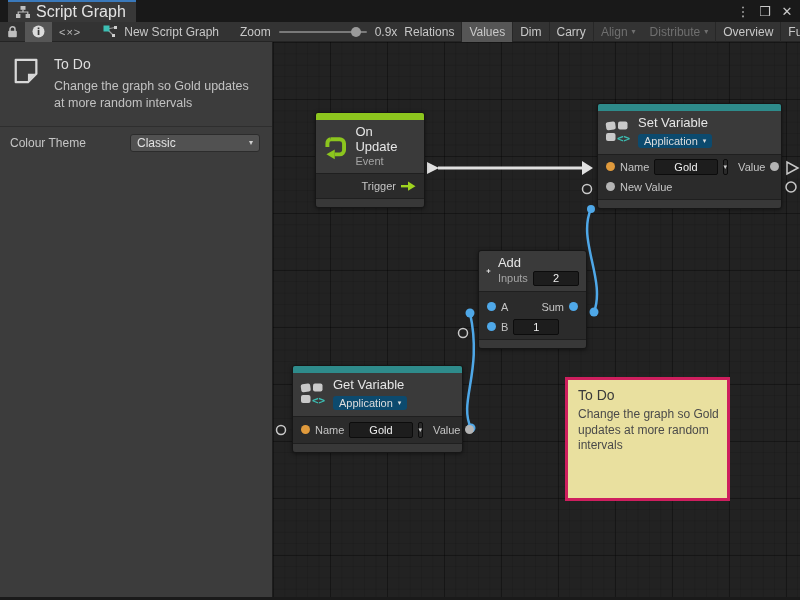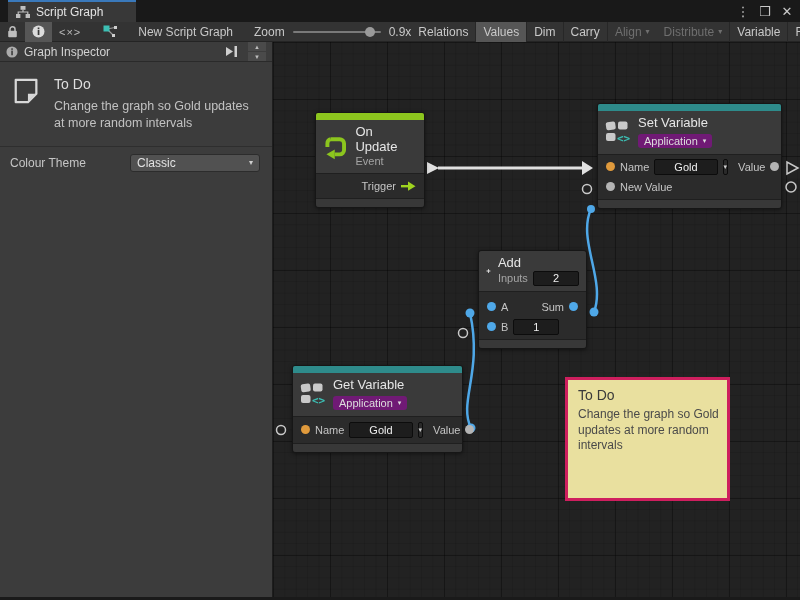--- a/index.html
+++ b/index.html
@@ -4,21 +4,21 @@
 <style>
   * { margin:0; padding:0; box-sizing:border-box; }
   html,body { width:800px; height:600px; overflow:hidden; }
   body { font-family:"Liberation Sans", sans-serif; background:#191919; position:relative;
          -webkit-font-smoothing:antialiased; color:#C8C8C8; }
 
   
   .titlebar { position:absolute; left:0; top:0; width:800px; height:22px; background:#191919; }
   .tab { position:absolute; left:8px; top:0; height:22px; width:128px; background:#383838;
          border-top:2px solid #3A79BB; display:flex; align-items:center; gap:6px; padding:0 8px;
-         font-size:12px; color:#E4E4E4; }
+         font-size:16px; color:#E4E4E4; }
   .win-controls { position:absolute; right:4px; top:0; height:22px; display:flex; align-items:center; gap:4px; }
   .win-btn { width:18px; height:18px; display:flex; align-items:center; justify-content:center;
              color:#C8C8C8; font-size:13px; }
 
   
   .toolbar { position:absolute; left:0; top:22px; width:800px; height:20px; background:#333333;
              display:flex; align-items:center; font-size:12px; color:#C8C8C8;
              border-bottom:1px solid #242424; }
   .tb-btn { height:20px; display:flex; align-items:center; padding:0 7px; white-space:nowrap; }
   .tb-btn.icon-btn { width:30px; justify-content:center; }
@@ -62,21 +62,21 @@
             overflow:hidden; }
   .wires { position:absolute; left:0; top:0; width:527px; height:558px; pointer-events:none; }
 
   .node { position:absolute; background:#2B2B2B; border:1px solid #161616; border-radius:3px;
           box-shadow:0 1px 4px rgba(0,0,0,.45); }
   .accent { height:7px; border-radius:2px 2px 0 0; }
   .n-head { background:#3A3A3A; display:flex; align-items:center; gap:7px; padding:5px 7px;
             border-bottom:1px solid #1F1F1F; }
   .n-title { font-size:13px; color:#E6E6E6; line-height:1.15; }
   .n-sub { font-size:11px; color:#A5A5A5; line-height:1.2; }
-  .pill { background:#701a75; border-radius:3px; padding:1px 6px; font-size:11px; color:#DDDDDD;
+  .pill { background:#0c4a6e; border-radius:3px; padding:1px 6px; font-size:11px; color:#DDDDDD;
           display:inline-flex; align-items:center; gap:4px; max-width:108px; white-space:nowrap;
           overflow:hidden; margin-top:2px; }
   .pill .chev { font-size:7px; margin-left:1px; }
   .n-body { padding:2px 0; }
   .prow { display:flex; align-items:center; height:20px; padding:0 8px; gap:5px; font-size:11px;
           color:#C4C4C4; white-space:nowrap; }
   .spacer { margin-left:auto; }
   .dot { width:9px; height:9px; border-radius:50%; flex:0 0 auto; }
   .dot.blue { background:#4FA8E8; }
   .dot.orange { background:#E09A3C; }
@@ -128,21 +128,21 @@
     <svg width="13" height="13" viewBox="0 0 13 13">
       <circle cx="6.5" cy="6.5" r="6" fill="#DCDCDC"></circle>
       <rect x="5.7" y="5" width="1.7" height="5" fill="#3A3A3A"></rect>
       <rect x="5.7" y="2.5" width="1.7" height="1.7" fill="#3A3A3A"></rect>
     </svg>
   </div>
   <div class="tb-btn" style="width:62px;justify-content:center;">
     <span class="code-glyph">&lt;×&gt;</span>
   </div>
   <div class="tb-sep"></div>
-  <div class="tb-btn" style="gap:20px;margin-left:8px;">
+  <div class="tb-btn" style="gap:6px;margin-left:8px;">
     <svg width="15" height="13" viewBox="0 0 15 13">
       <path d="M4 4 L12 2.5 M4 4 L10 10" stroke="#9A9A9A" stroke-width="1.2"></path>
       <rect x="0.5" y="0.5" width="6" height="6" fill="#3CBFB4"></rect>
       <rect x="11" y="1" width="3" height="3" fill="#CFCFCF"></rect>
       <rect x="9" y="9" width="3" height="3" fill="#CFCFCF"></rect>
     </svg>
     <span>New Script Graph</span>
   </div>
   <div class="zoom-wrap">
     <span>Zoom</span>
@@ -162,44 +162,27 @@
     <div class="tb-sep"></div>
     <div class="tb-btn disabled">
       <span>Align</span>
       <span class="chev">▾</span>
     </div>
     <div class="tb-btn disabled">
       <span>Distribute</span>
       <span class="chev">▾</span>
     </div>
     <div class="tb-sep"></div>
-    <div class="tb-btn">Variable</div>
+    <div class="tb-btn">Overview</div>
     <div class="tb-sep"></div>
     <div class="tb-btn">Full S</div>
   </div>
 </div>
 
 <div class="inspector">
-  <div class="insp-header">
-    <svg width="12" height="12" viewBox="0 0 13 13">
-      <circle cx="6.5" cy="6.5" r="6" fill="#ABABAB"></circle>
-      <rect x="5.7" y="5" width="1.7" height="5" fill="#3A3A3A"></rect>
-      <rect x="5.7" y="2.5" width="1.7" height="1.7" fill="#3A3A3A"></rect>
-    </svg>
-    <span>Graph Inspector</span>
-    <span class="spacer"></span>
-    <svg width="13" height="13" viewBox="0 0 13 13">
-      <polygon points="1,2 1,11 8,6.5" fill="#CFCFCF"></polygon>
-      <rect x="9.5" y="1" width="2.5" height="11" fill="#CFCFCF"></rect>
-    </svg>
-    <div class="insp-spinner">
-      <div class="spin-btn">▲</div>
-      <div class="spin-btn">▼</div>
-    </div>
-  </div>
 
   <div class="note-block">
     <svg width="30" height="30" viewBox="0 0 30 30">
       <path d="M4 3 H26 V18 L17 27 H4 Z" fill="none" stroke="#D8D8D8" stroke-width="2.4" stroke-linejoin="round"></path>
       <path d="M25 18 L17 18 L17 26 Z" fill="#D8D8D8"></path>
     </svg>
     <div class="note-texts">
       <div class="note-title">To Do</div>
       <div class="note-body">Change the graph so Gold updates at more random intervals</div>
     </div>

